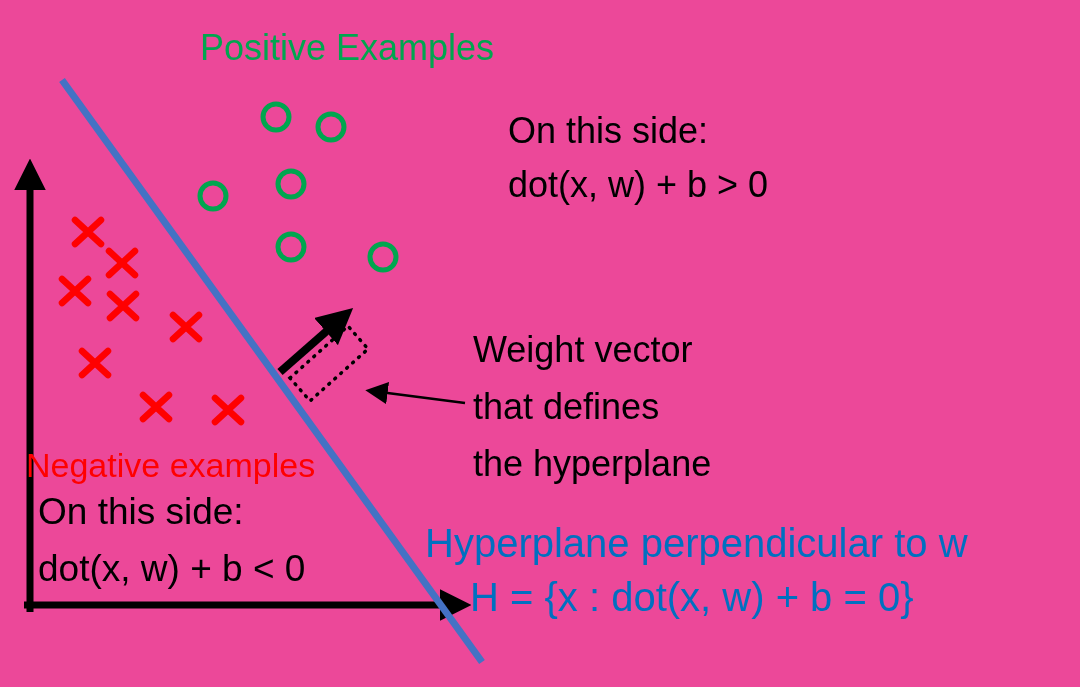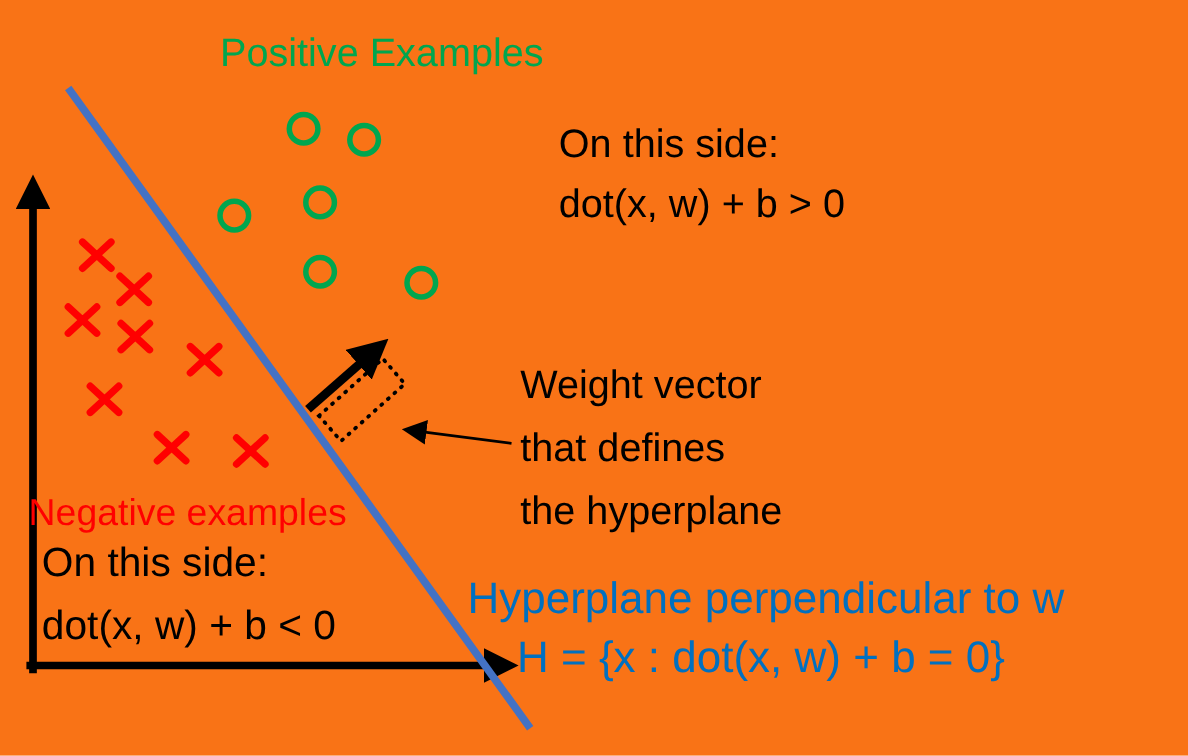--- a/index.html
+++ b/index.html
@@ -4,21 +4,21 @@
 <style>
   html, body {
     margin: 0;
     padding: 0;
     background: #ffffff;
   }
   .canvas {
     position: relative;
     width: 1080px;
     height: 687px;
-    background: #f97316;
+    background: #ec4899;
     overflow: hidden;
     font-family: "Liberation Sans", sans-serif;
   }
   svg text {
     font-family: "Liberation Sans", sans-serif;
   }
   .t-black { fill: var(--text, #000000); }
   .t-green { fill: var(--positive, #00A64F); }
   .t-red   { fill: var(--negative, #FF0000); }
   .t-blue  { fill: var(--hyperplane-text, #0070C0); }

